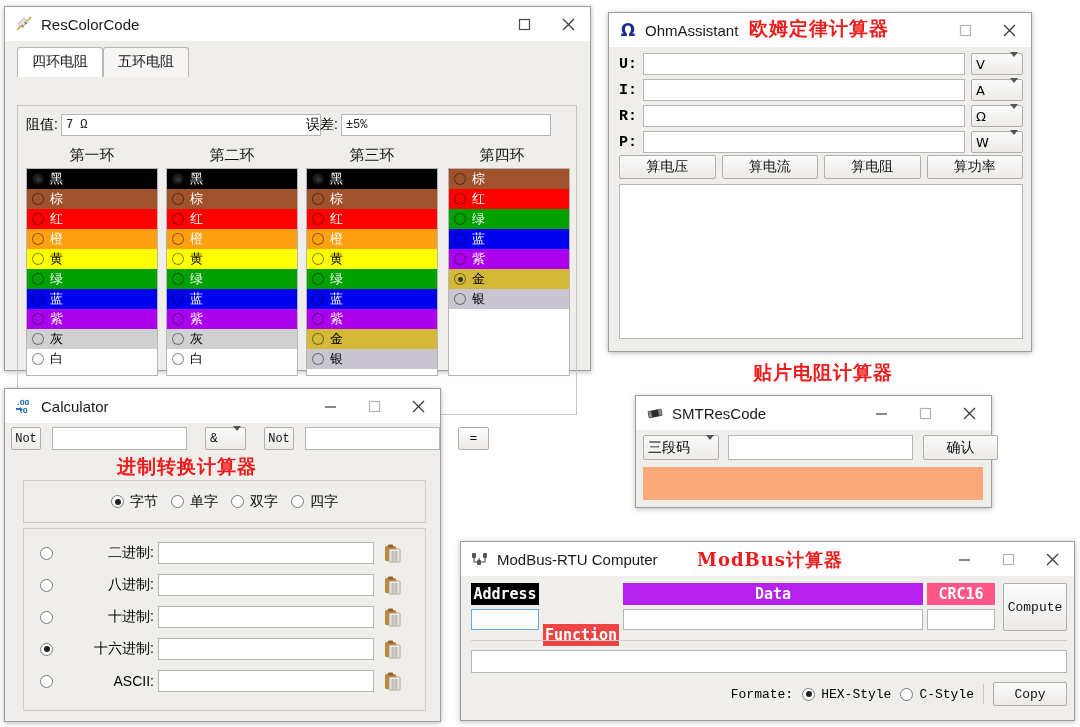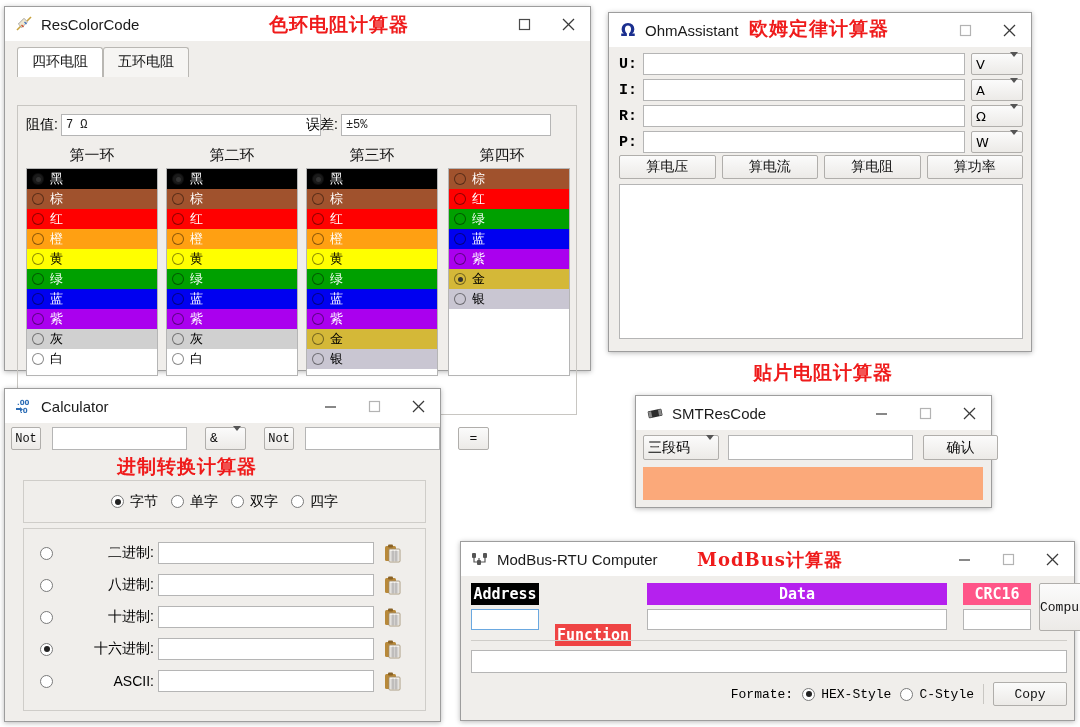--- a/index.html
+++ b/index.html
@@ -160,21 +160,20 @@
     <span class="title-icon">
       <svg width="18" height="18" viewBox="0 0 18 18">
         <line x1="2" y1="15" x2="6" y2="11" stroke="#c8a23c" stroke-width="1.6"></line>
         <line x1="12" y1="6" x2="16" y2="2" stroke="#c8a23c" stroke-width="1.6"></line>
         <rect x="5" y="5" width="8" height="5" transform="rotate(-45 9 9)" fill="#efe7cf" stroke="#9a9a9a" stroke-width="0.8"></rect>
         <line x1="6.5" y1="10" x2="8.5" y2="12" stroke="#d04a2a" stroke-width="1.2"></line>
         <line x1="9.5" y1="7" x2="11.5" y2="9" stroke="#3a6fc4" stroke-width="1.2"></line>
       </svg>
     </span>
     <span class="title-text">ResColorCode</span>
-    <span class="redlabel" style="left:264px;top:5px;">色环电阻计算器</span>
     <div class="wbtns">
       <div class="wbtn max">
         <svg width="13" height="13" viewBox="0 0 13 13">
             <rect x="1.5" y="1.5" width="10" height="10" fill="none" stroke="#4a4a4a" stroke-width="1.2"></rect>
           </svg>
       </div>
       <div class="wbtn close">
         <svg width="15" height="15" viewBox="0 0 15 15">
             <line x1="2" y1="2" x2="13" y2="13" stroke="#3a3a3a" stroke-width="1.2"></line>
             <line x1="13" y1="2" x2="2" y2="13" stroke="#3a3a3a" stroke-width="1.2"></line>
@@ -673,21 +672,21 @@
       <div class="wbtn close">
         <svg width="15" height="15" viewBox="0 0 15 15">
             <line x1="2" y1="2" x2="13" y2="13" stroke="#3a3a3a" stroke-width="1.2"></line>
             <line x1="13" y1="2" x2="2" y2="13" stroke="#3a3a3a" stroke-width="1.2"></line>
           </svg>
       </div>
     </div>
   </div>
   <div class="client" style="height:145px;">
     <div style="position:absolute;left:10px;top:7px;width:596px;display:flex;align-items:flex-start;">
-      <div id="mb-cols" style="display:flex;gap:16px;">
+      <div id="mb-cols" style="display:flex;gap:4px;">
           <div style="width: 68px;">
             <div class="mb-hdr" style="background: rgb(0, 0, 0); color: rgb(255, 255, 255);">Address</div>
             <div class="mb-in focus" style="margin-top: 4px;"></div>
           </div>
           <div style="width: 76px;">
             <div class="mb-hdr" style="background: #ef4444; color: rgb(255, 255, 255); margin-top: 41px;">Function</div>
             <div class="mb-in" style="margin-top: 4px;"></div>
           </div>
           <div style="width: 300px;">
             <div class="mb-hdr" style="background: rgb(181, 33, 238); color: rgb(255, 255, 255);">Data</div>

